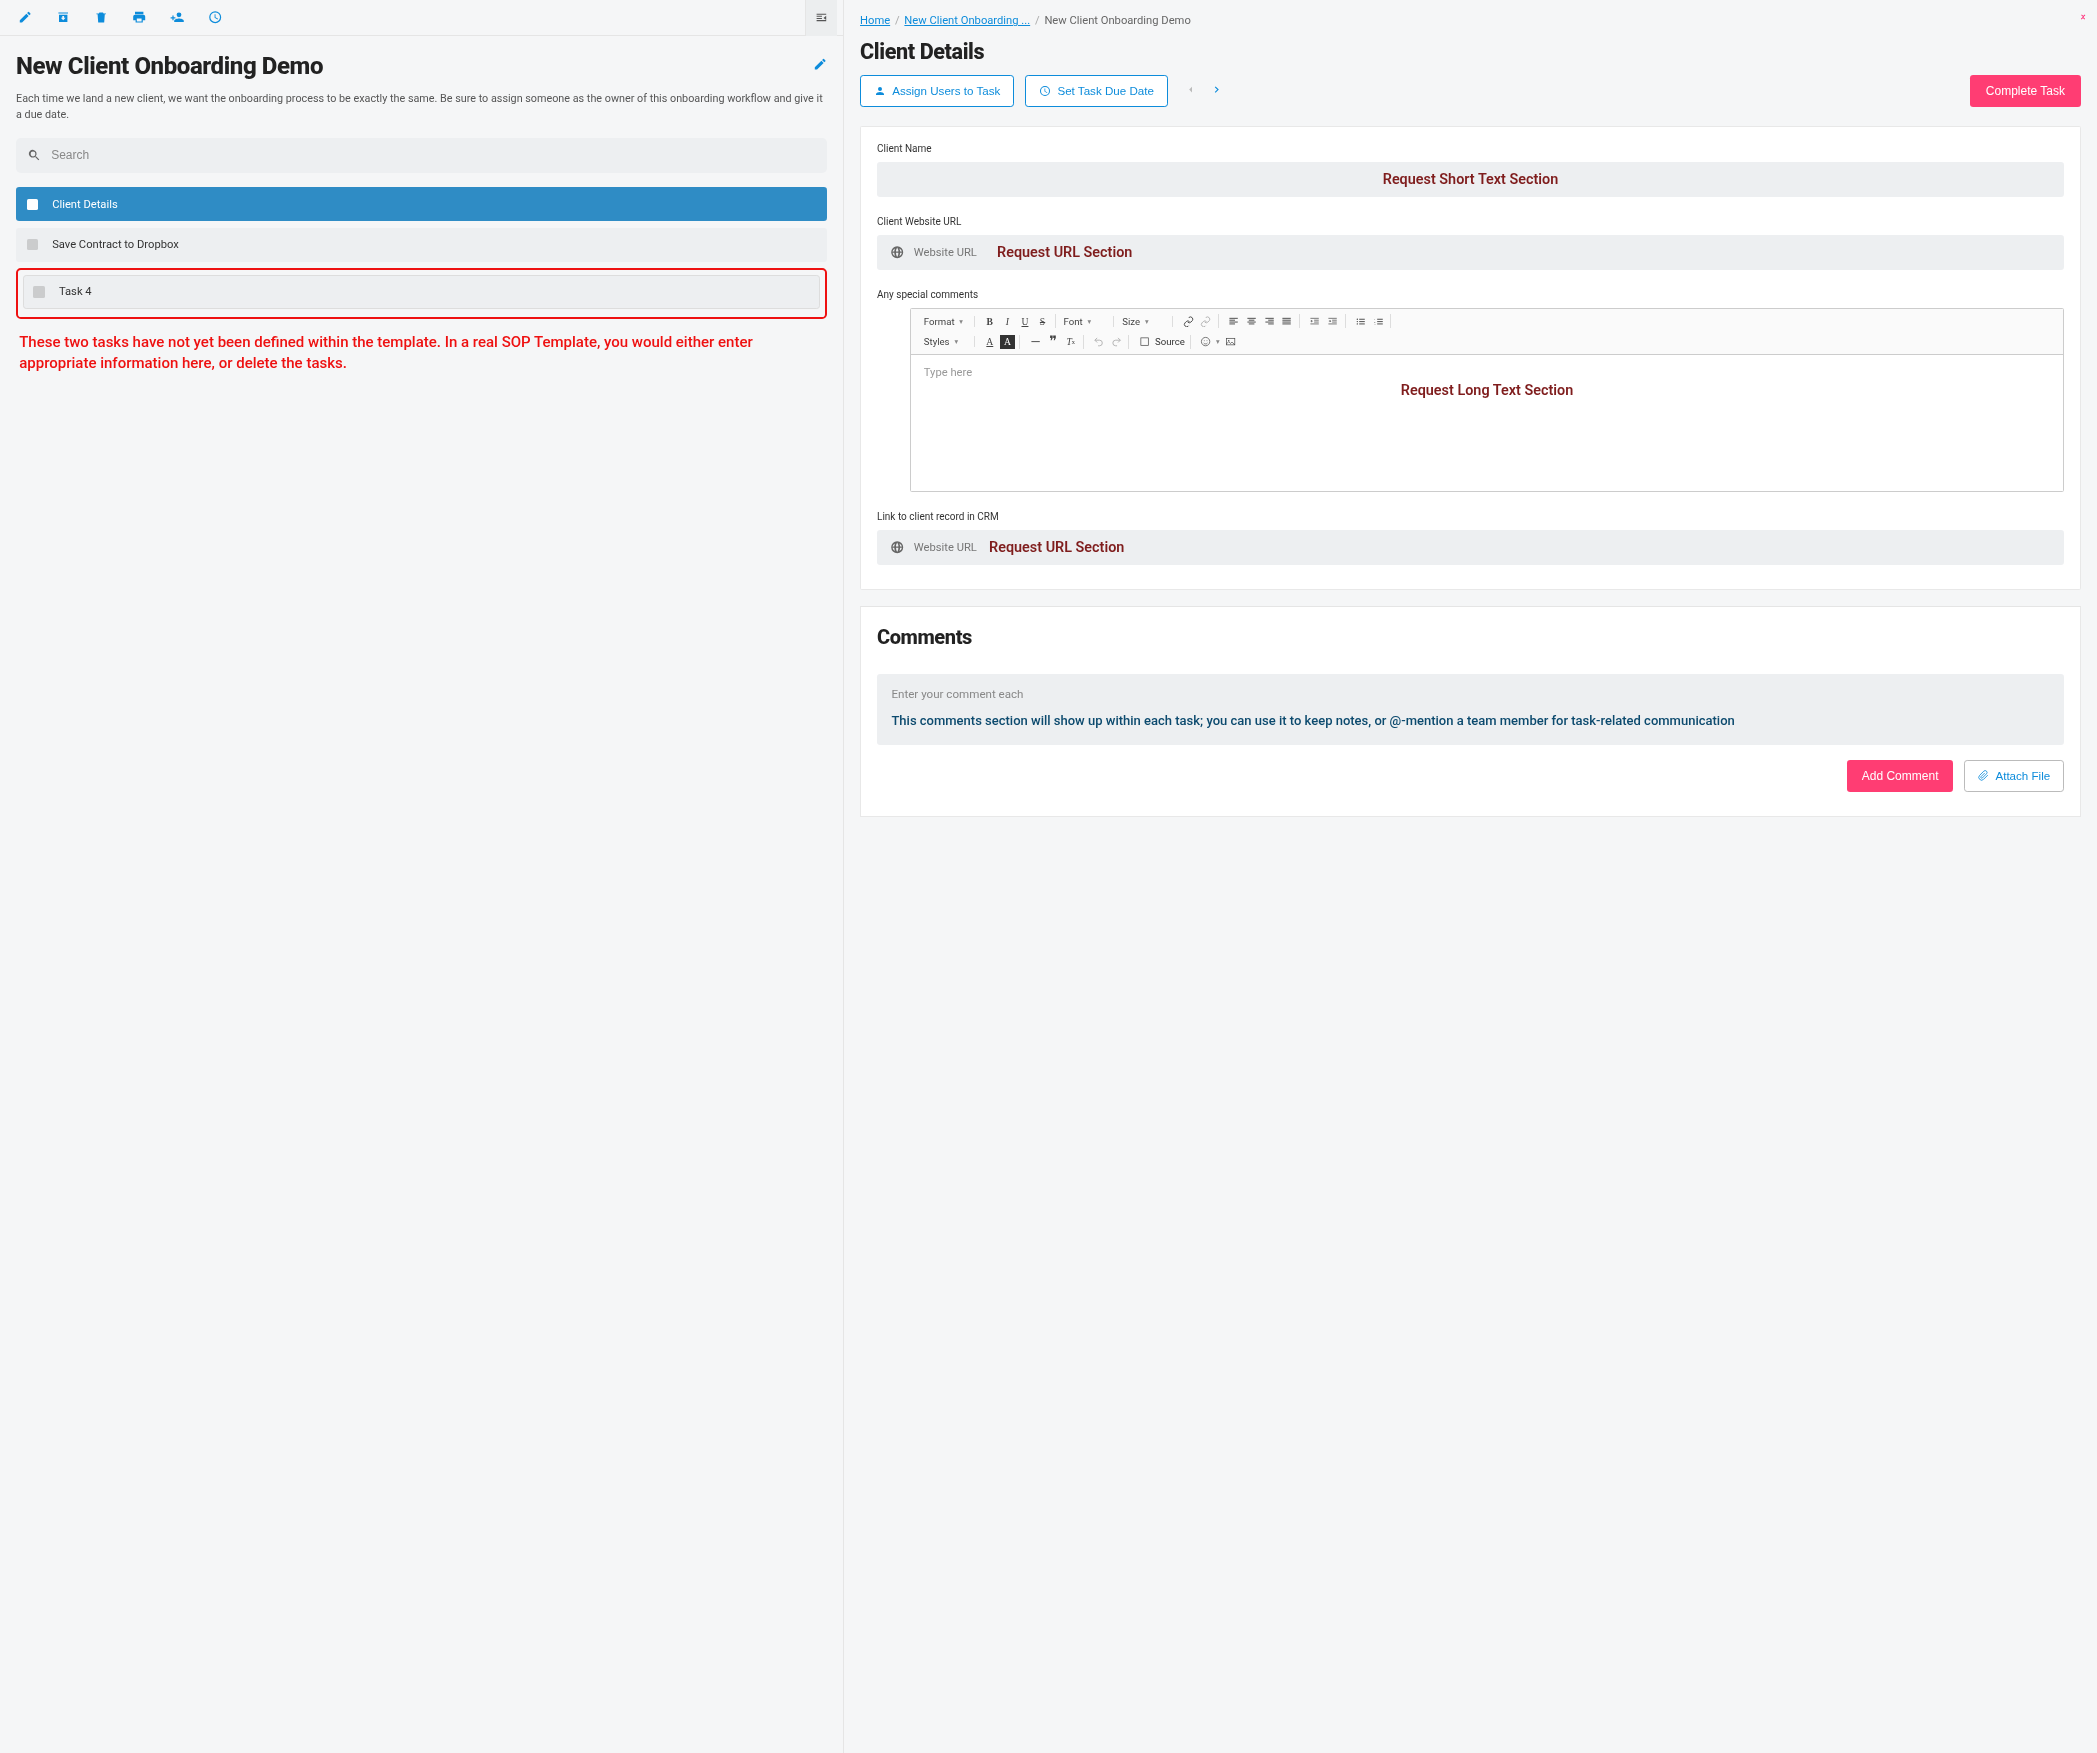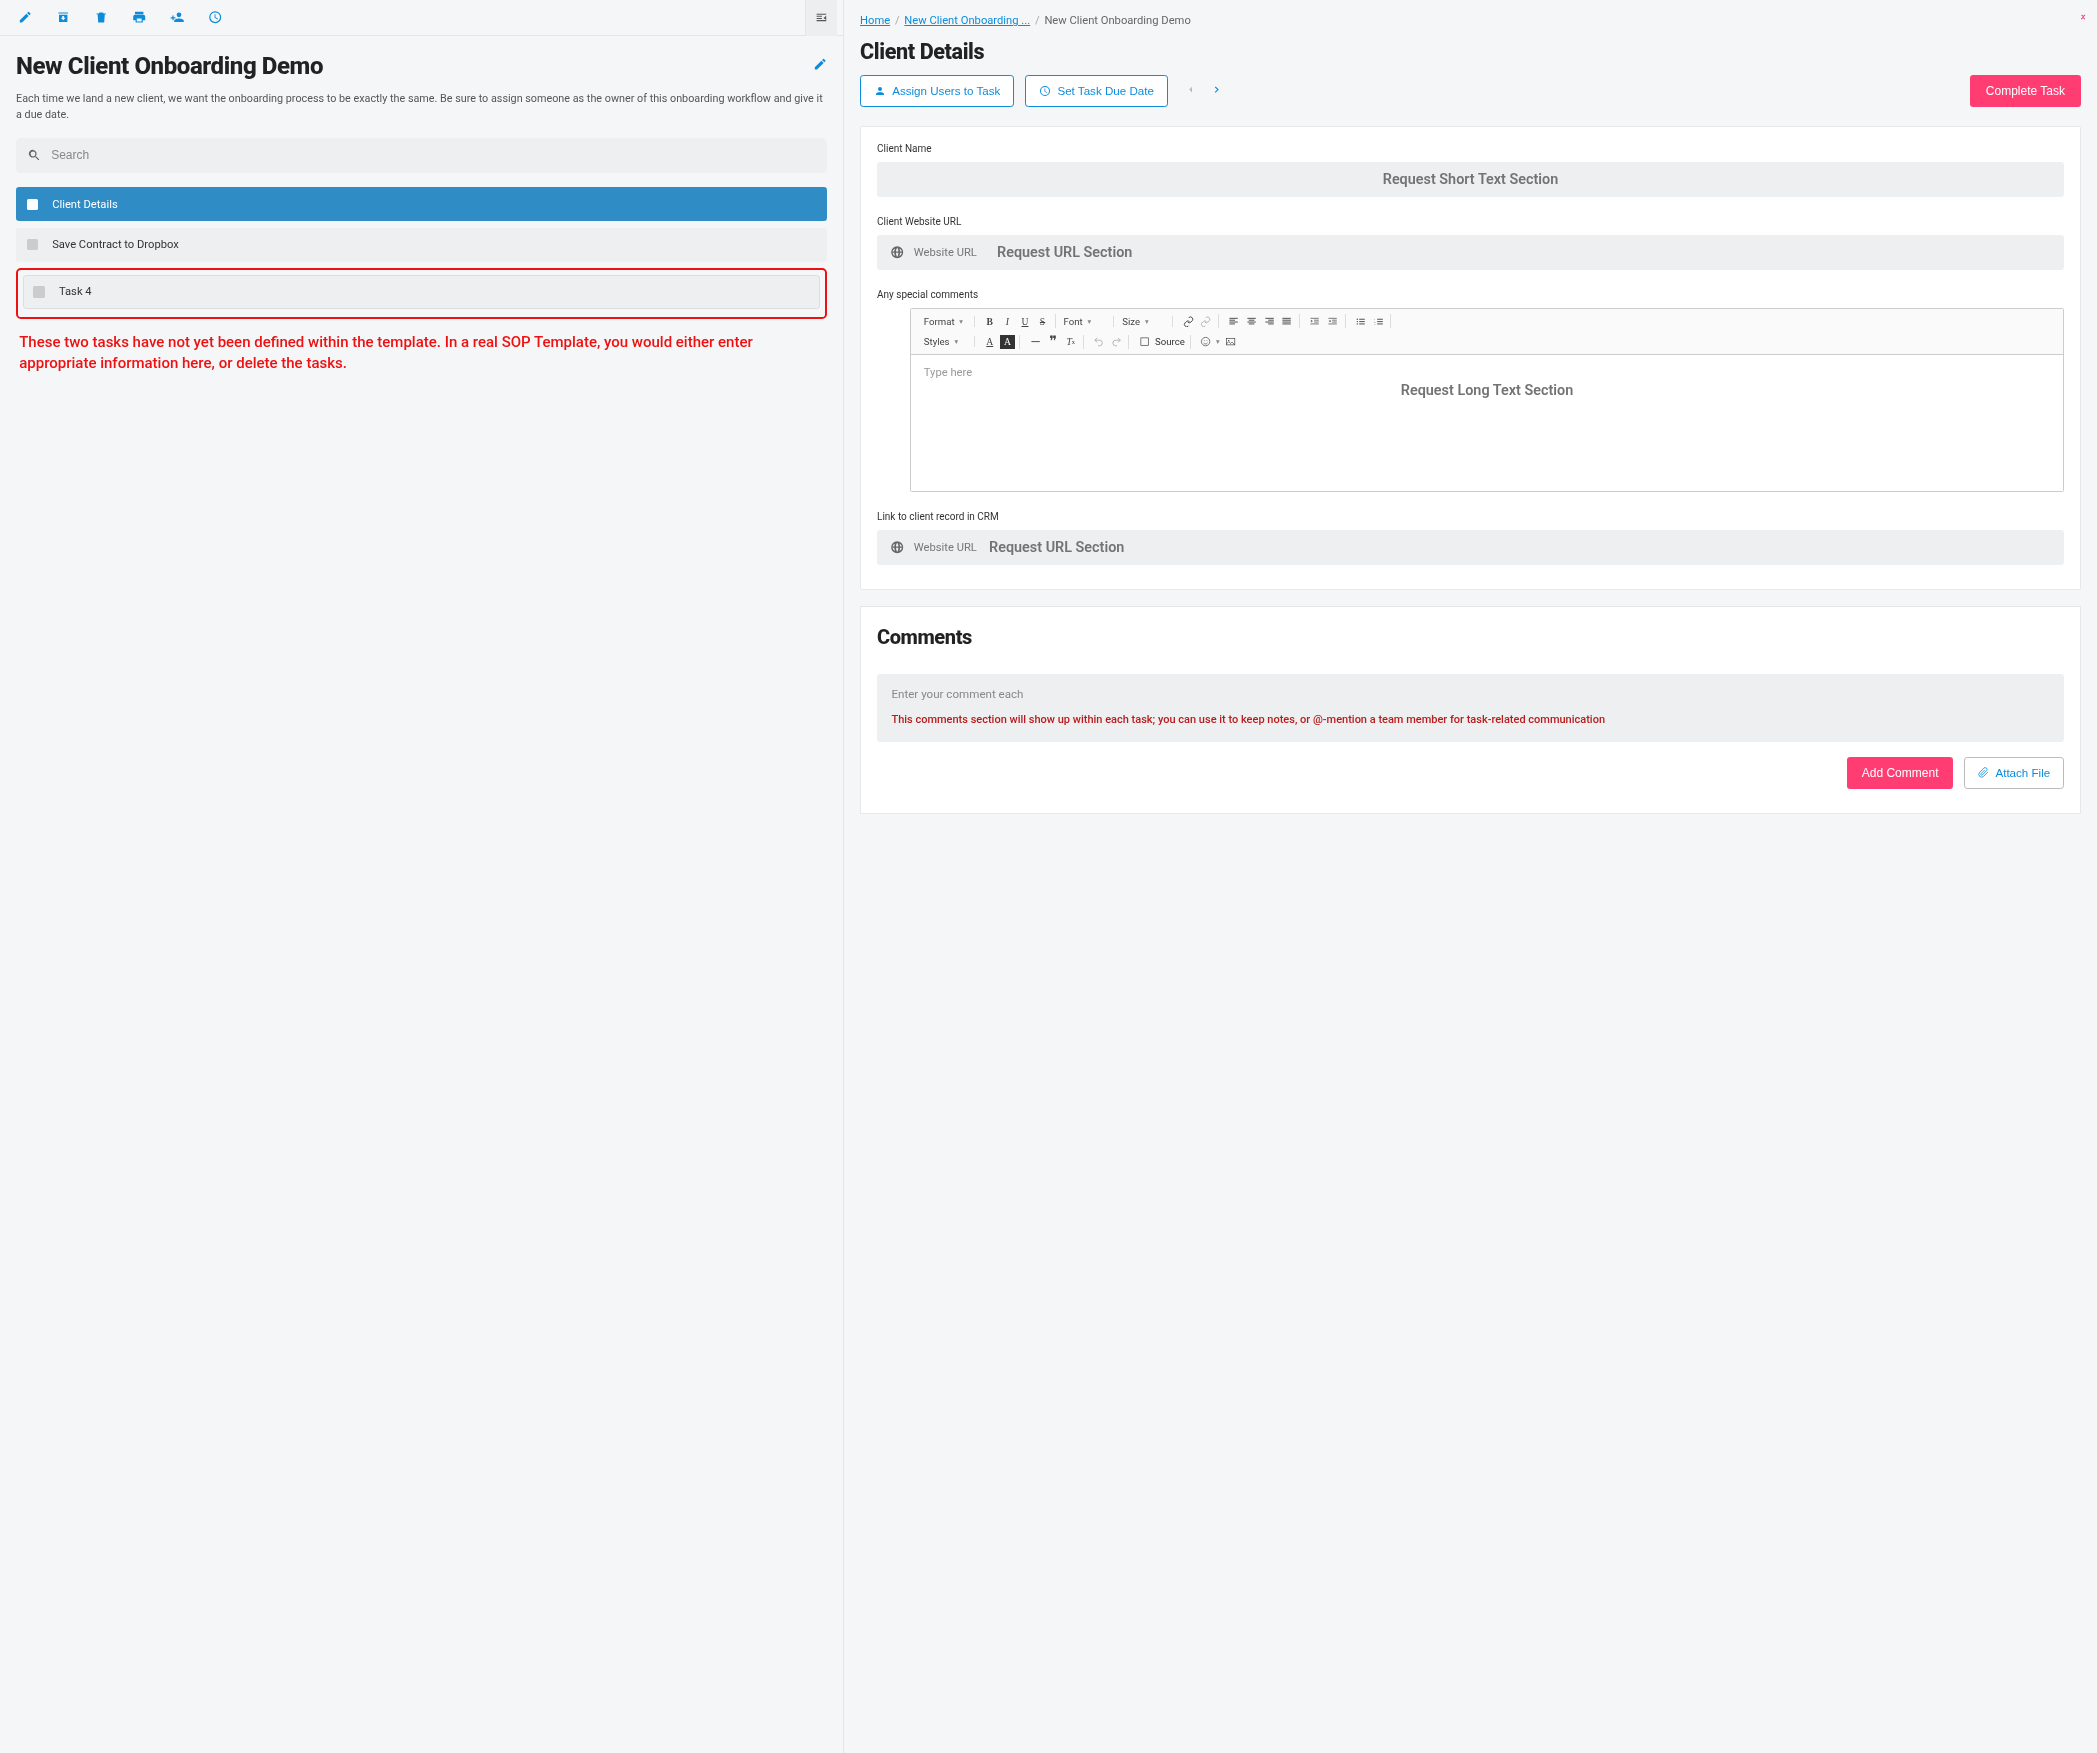--- a/index.html
+++ b/index.html
@@ -57,42 +57,42 @@
 .btn-primary { background:#ff3d73; color:#fff; border:none; border-radius:3.2px; padding:0 16px; height:32px; font-size:12px; font-weight:500; cursor:pointer; }
 
 .content-card { background:#fff; margin-top:19px; border:0.8px solid #e8e8e8; border-radius:1.6px; }
 .section { padding:16px; }
 .section + .section { padding-top:3.2px; }
 .field-label { font-size:10px; color:#333; margin-bottom:8px; }
 .short-input { background:#edeff1; border-radius:3.2px; height:35px; display:flex; align-items:center; justify-content:center; position:relative; }
 .url-input { background:#edeff1; border-radius:3.2px; height:35px; display:flex; align-items:center; padding:0 12.8px; gap:9.6px; position:relative; }
 .url-input svg { width:14.4px; height:14.4px; fill:#666; flex-shrink:0; }
 .url-input .ph { color:#777; }
-.overlay-label { color:#737373; font-size:14.4px; font-weight:600; position:absolute; }
+.overlay-label { color:#7f1d1d; font-size:14.4px; font-weight:600; position:absolute; }
 .rte-wrapper { border:0.8px solid #ccc; border-radius:1.6px;margin-left:33px; }
 .rte-toolbar { border-bottom:0.8px solid #ccc; background:#fafafa; padding:4.8px 8px; display:flex; flex-wrap:wrap; align-items:center; gap:3.2px; row-gap:6.4px; font-size:9.6px; }
 .rte-toolbar .grp { display:flex; align-items:center; gap:3.2px; padding:0 4.8px; border-right:0.8px solid #ddd; }
 .rte-toolbar .grp:last-child { border-right:none; }
 .rte-toolbar .dd { display:flex; align-items:center; gap:4.8px; color:#444; cursor:pointer; min-width:45px; }
 .rte-toolbar .dd .caret { font-size:7.2px; color:#888; }
 .rte-toolbar .ib { width:14.4px; height:14.4px; display:flex; align-items:center; justify-content:center; color:#444; cursor:pointer; font-family: Georgia, serif; }
 .rte-toolbar .ib.bold { font-weight:800; }
 .rte-toolbar .ib.italic { font-style:italic; }
 .rte-toolbar .ib.underline { text-decoration:underline; }
 .rte-toolbar .ib svg { width:11.2px; height:11.2px; fill:#444; }
 .rte-toolbar .row2 { width:100%; display:flex; align-items:center; gap:3.2px; }
 .rte-body { min-height:136px; padding:11.2px 12.8px; position:relative; }
 .rte-body .ph { color:#999; font-size:11.2px; }
 .rte-body .overlay-label { left:50%; transform:translateX(-50%); top:27px; }
 
 .comments-card { background:#fff; margin-top:16px; border:0.8px solid #e8e8e8; border-top:0.8px solid #e5e5e5; padding:17.6px 16px 24px 16px; }
 .comments-card h2 { font-size:20px; font-weight:800; color:#222; letter-spacing:-0.4px; }
 .comment-box { margin-top:25.6px; background:#edeff1; border-radius:3.2px; padding:12.8px 14.4px 14.4px 14.4px; position:relative; }
 .comment-box .ph { color:#888; font-size:11.6px; }
-.comment-overlay { color:#b91c1c; font-size:11px; font-weight:500; line-height:1.42; margin-top:11.2px; }
+.comment-overlay { color:#0c4a6e; font-size:13px; font-weight:500; line-height:1.42; margin-top:11.2px; }
 .comment-actions { display:flex; justify-content:flex-end; gap:11.2px; margin-top:14.4px; }
 .btn-primary2 { background:#ff3d73; color:#fff; border:none; border-radius:3.2px; padding:0 14.4px; height:32px; font-size:12px; font-weight:500; cursor:pointer; }
 .btn-outline2 { border:0.8px solid #bbb; color:#0d8cdb; background:#fff; border-radius:3.2px; padding:0 12.8px; height:32px; display:flex; align-items:center; gap:6.4px; cursor:pointer; font-size:11.6px; }
 .btn-outline2 svg { width:11.2px; height:11.2px; fill:currentColor; }
 </style>
 </head>
 <body>
 
 <div class="app">
 

